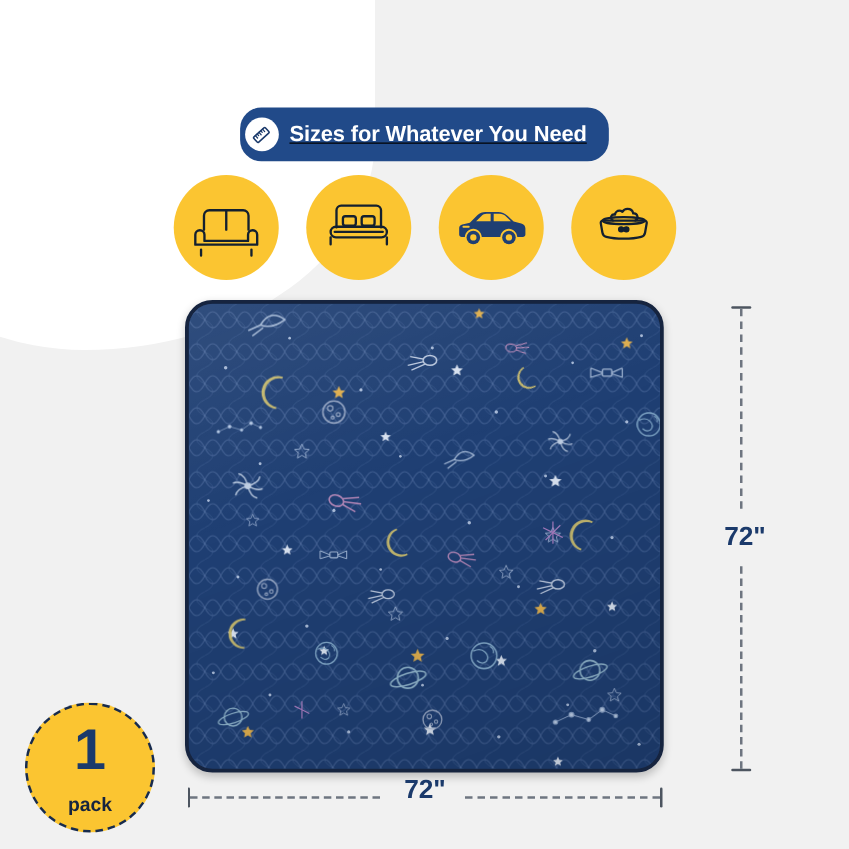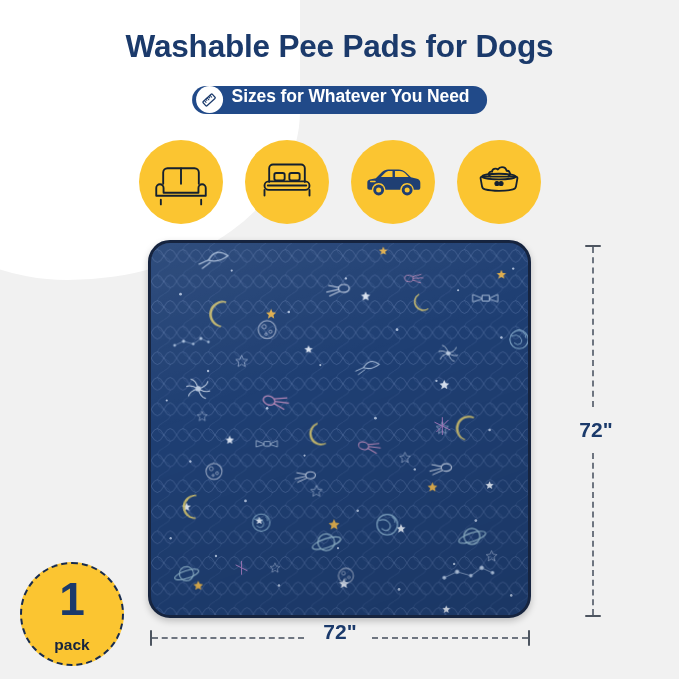--- a/index.html
+++ b/index.html
@@ -19,22 +19,22 @@
             border-radius:0 0 70% 0 / 0 0 60% 0;}
 
   
   .title{
     position:absolute;left:0;right:0;top:28px;text-align:center;
     font-size:31.5px;font-weight:bold;color:#1b3a6b;letter-spacing:-0.2px;
     font-family:"Liberation Sans", sans-serif;
   }
   .badge{
     position:absolute;left:50%;transform:translateX(-50%);top:86px;
-    height:28px;background:#214a89;border-radius:17px;
-    display:flex;align-items:flex-start;padding:0 18px 0 4px;box-sizing:border-box;
+    height:43px;background:#214a89;border-radius:17px;
+    display:flex;align-items:center;padding:0 18px 0 4px;box-sizing:border-box;text-decoration:underline;
   }
   .badge-icon{
     width:27px;height:27px;border-radius:50%;background:#ffffff;
     display:flex;align-items:center;justify-content:center;flex:0 0 auto;margin-right:9px;
   }
   .badge-text{
     color:#ffffff;font-size:17.5px;font-weight:bold;white-space:nowrap;letter-spacing:-0.1px;
   }
 
   
@@ -86,21 +86,20 @@
 </style>
 </head>
 <body>
 
 <div id="stage">
 
   <div class="bg-base"></div>
   <div class="bg-blob2"></div>
   <div class="bg-blob"></div>
 
-  <div class="title">Washable Pee Pads for Dogs</div>
 
   <div class="badge">
     <span class="badge-icon">
       <svg width="20" height="20" viewBox="0 0 24 24" aria-hidden="true">
         <g transform="rotate(-42 12 12)">
           <rect x="4.5" y="8.6" width="15" height="6.8" rx="1.1" fill="none" stroke="#1b3a6b" stroke-width="1.5"></rect>
           <path d="M7.4 8.6v3.1M9.7 8.6v2.1M12 8.6v3.1M14.3 8.6v2.1M16.6 8.6v3.1" stroke="#1b3a6b" stroke-width="1.2" stroke-linecap="round"></path>
         </g>
       </svg>
     </span>

